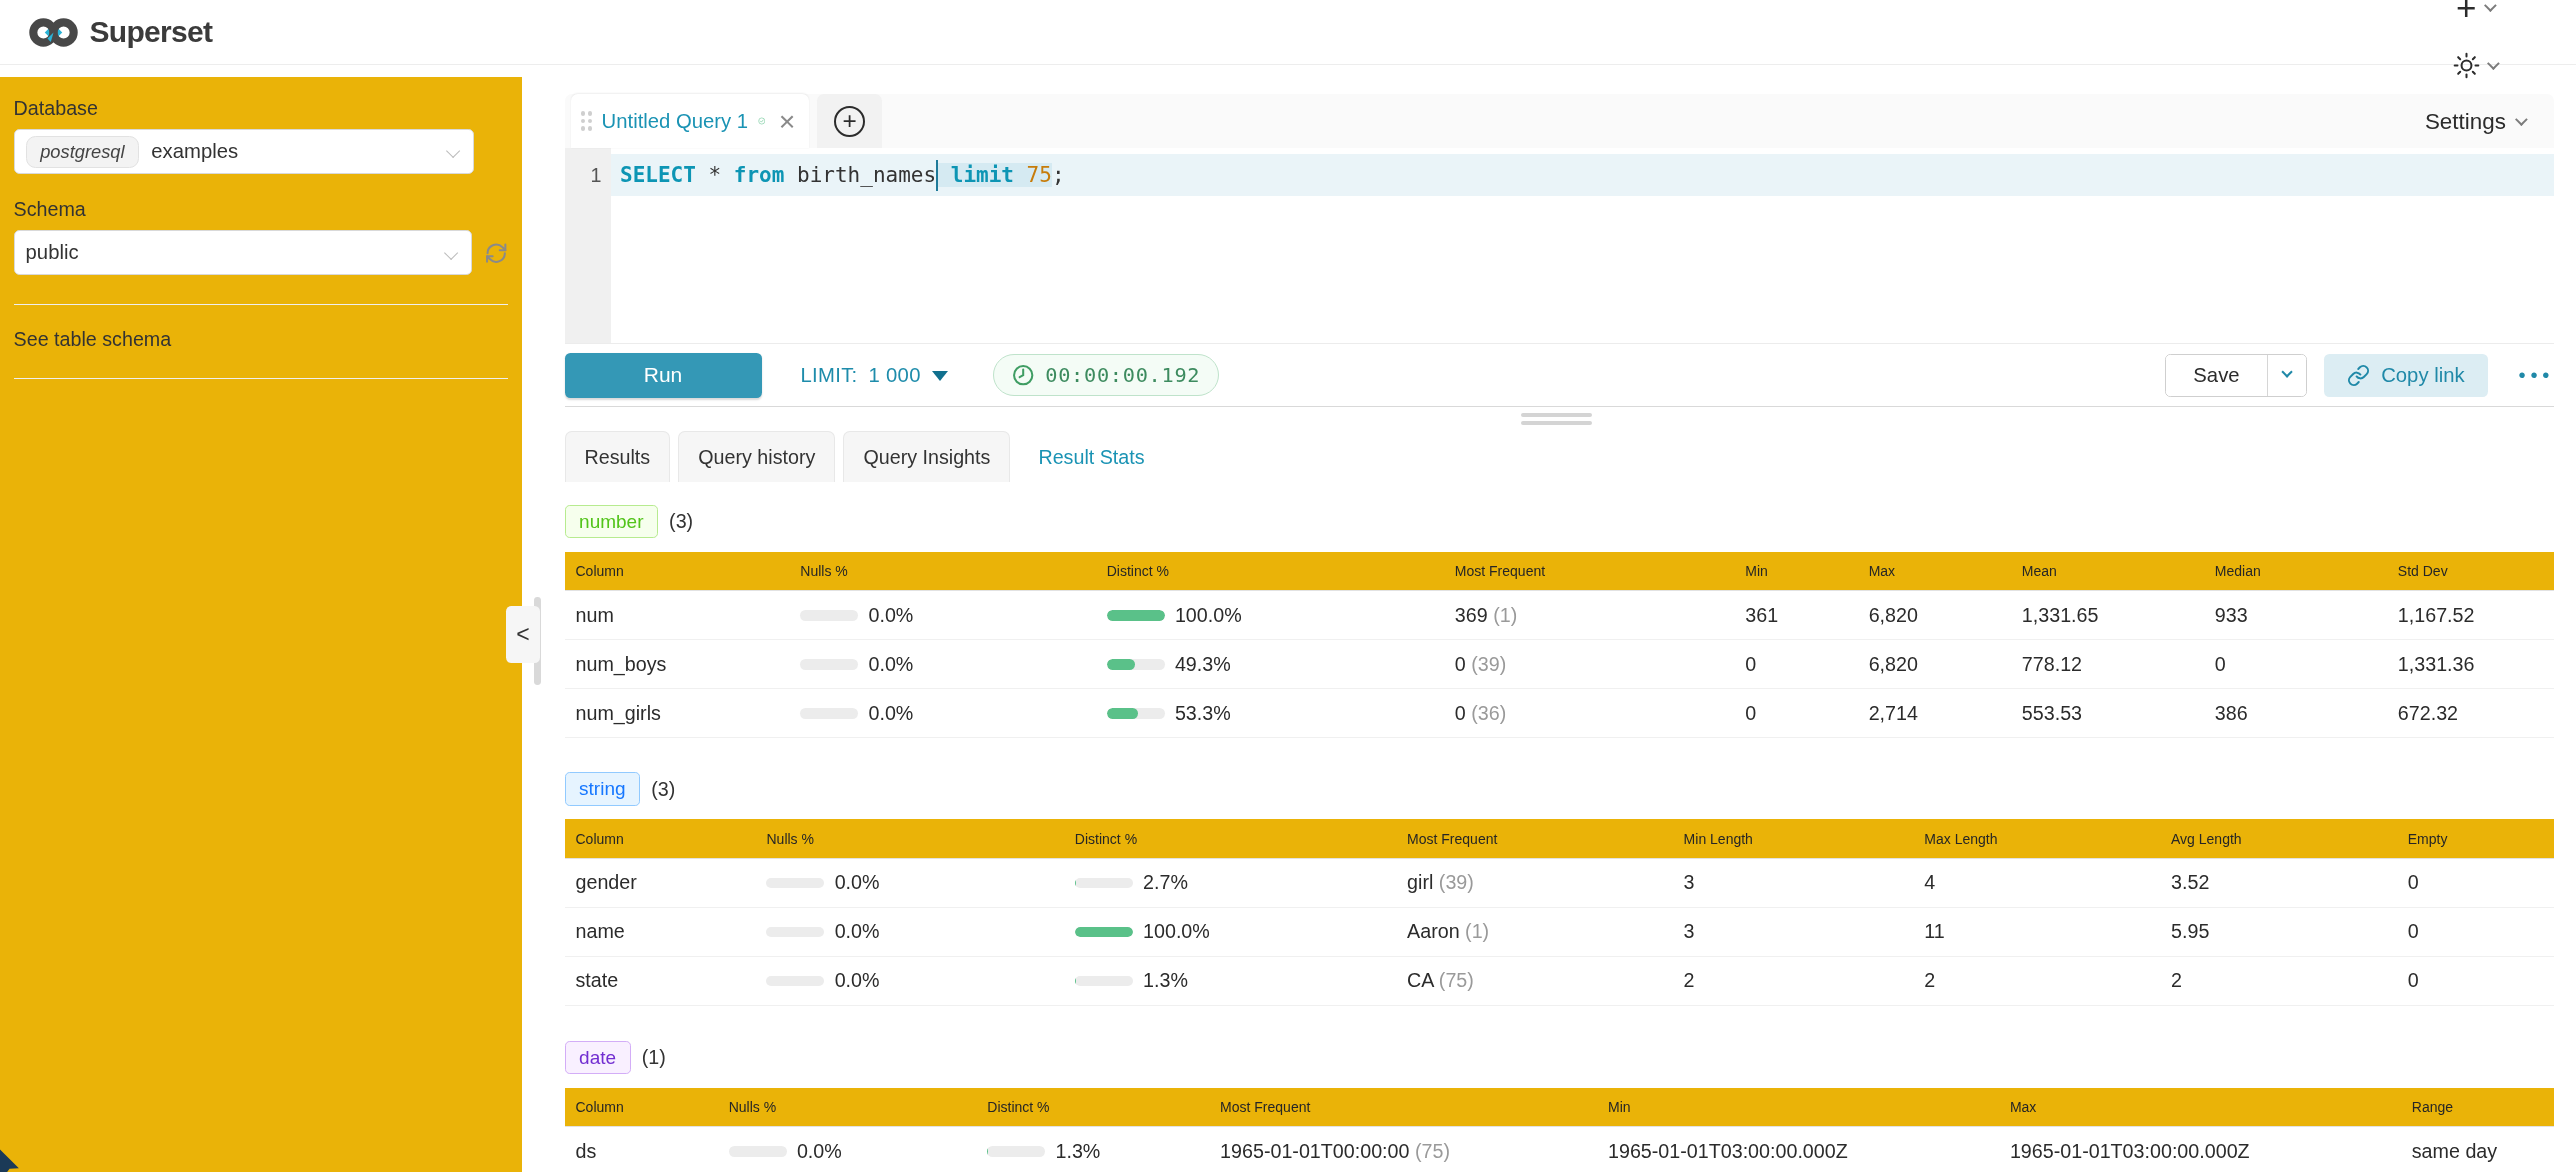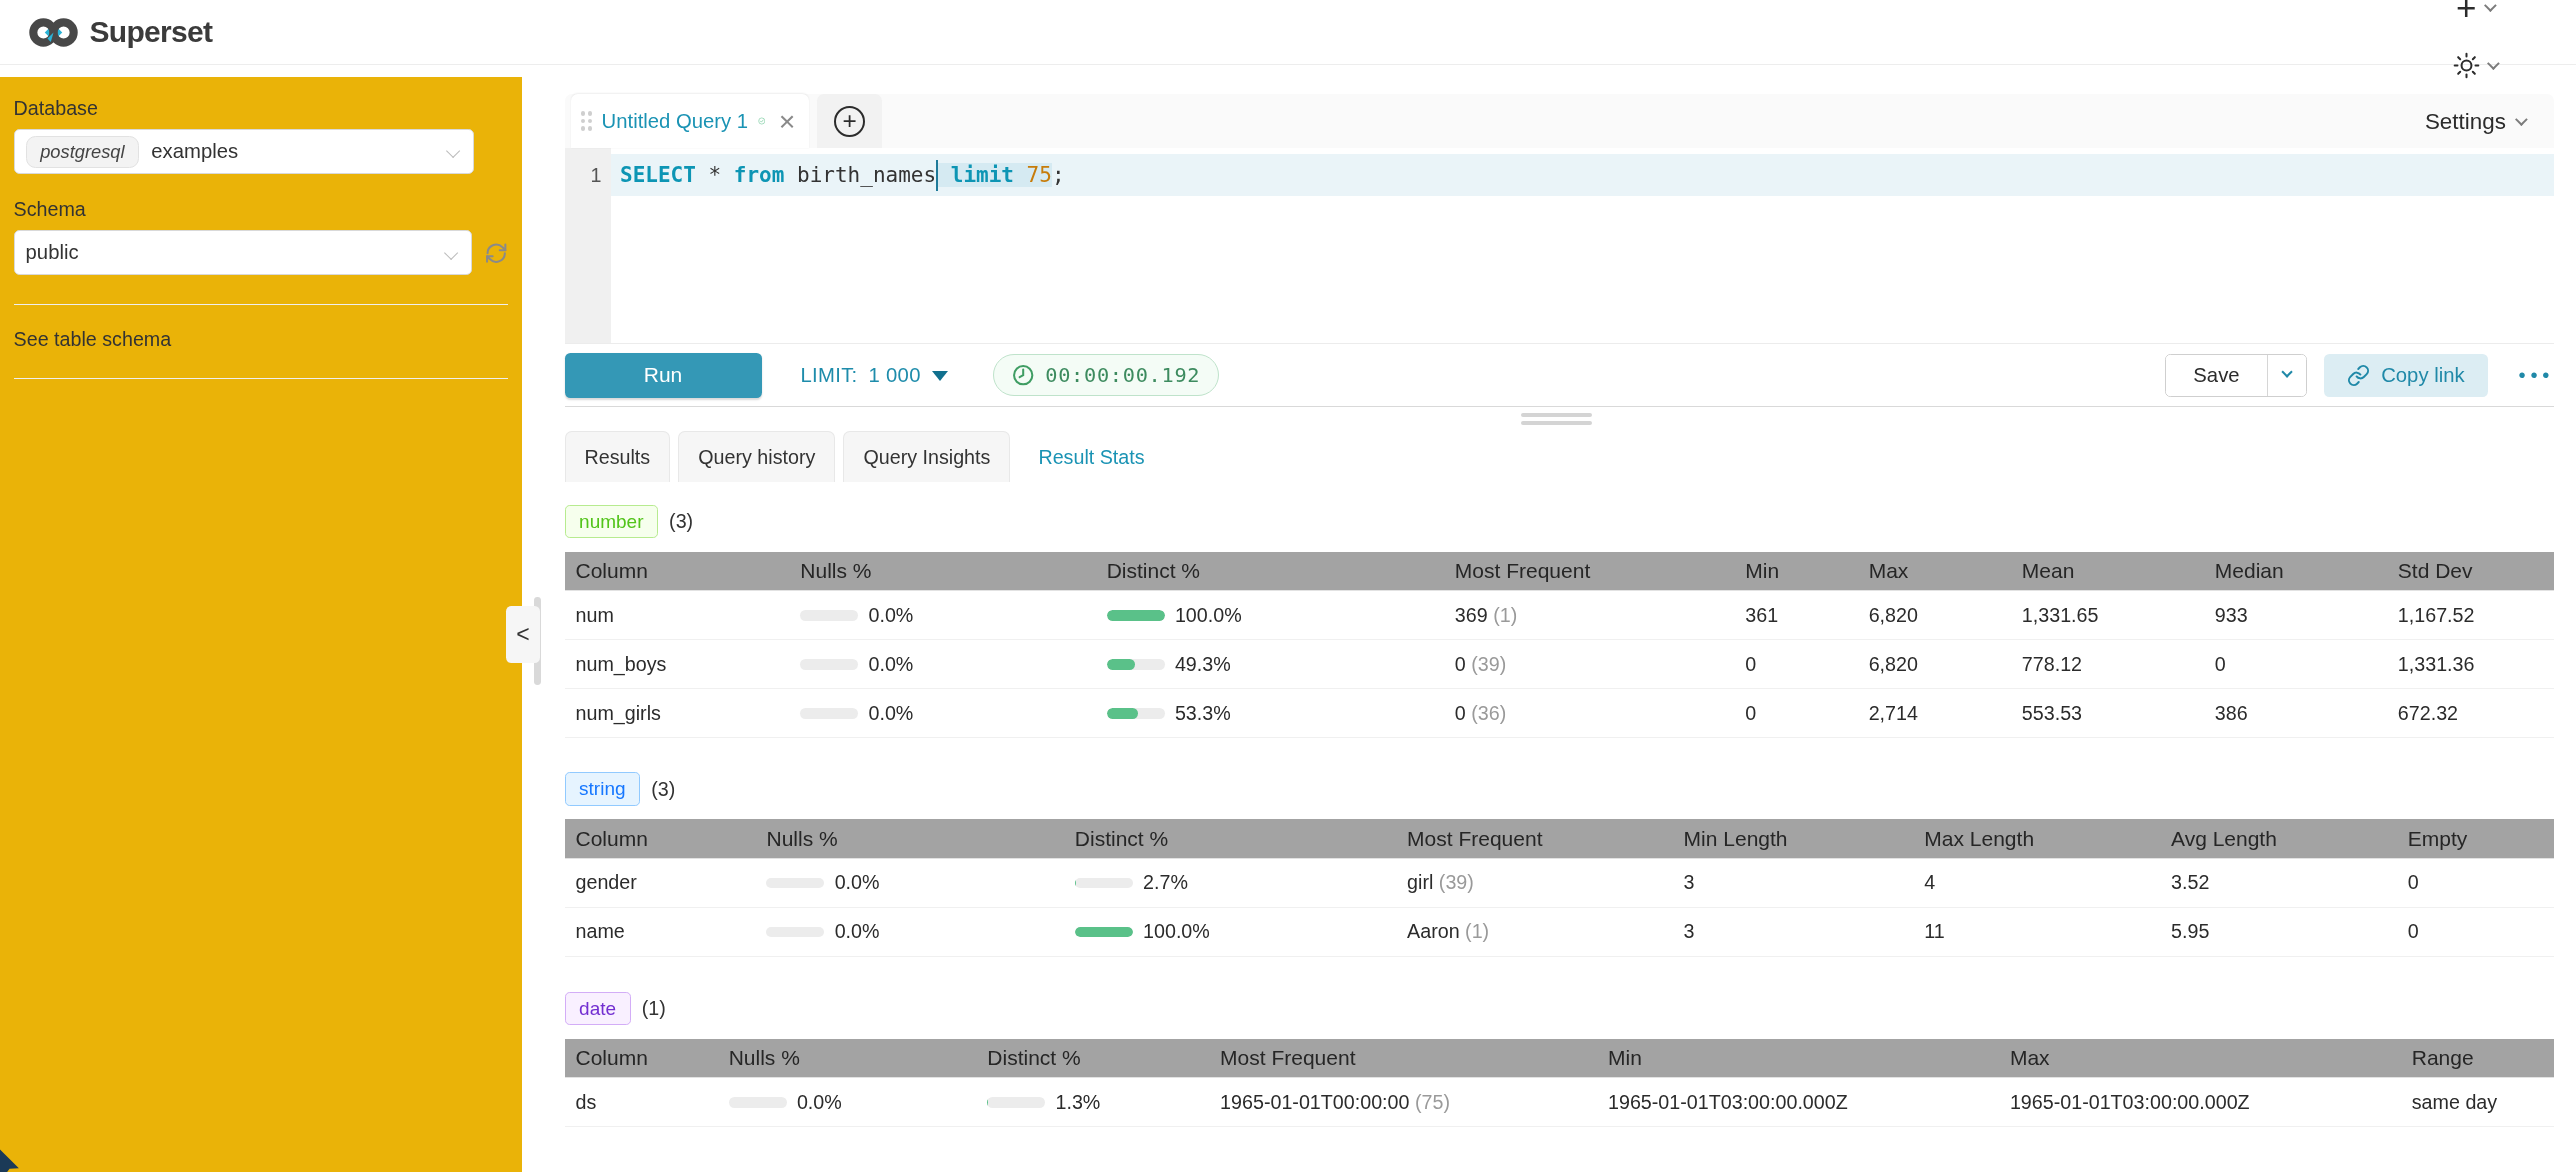--- a/index.html
+++ b/index.html
@@ -123,21 +123,21 @@
   .results { margin:0 22px 0 28.5px; }
   .badge-row { display:flex; align-items:center; gap:11px; }
   .mt34 { margin-top:23px; } .mt50 { margin-top:34px; } .mt52 { margin-top:35px; }
   .type-badge { font-size:19px; padding:4.7px 13.6px; border-radius:4.7px; border:1.4px solid; }
   .b-number { color:#52c41a; border-color:#b7eb8f; background:#f6ffed; }
   .b-string { color:#1677ff; border-color:#91caff; background:#e6f4ff; }
   .b-date   { color:#722ed1; border-color:#d3adf7; background:#f9f0ff; }
   .type-count { font-size:19.7px; color:#333; }
 
   table.stats { width:100%; border-collapse:collapse; table-layout:fixed; margin-top:13.6px; }
-  table.stats th { height:39px; background:#a3a3a3; font-size:21px; font-weight:500; color:#262626;
+  table.stats th { height:39px; background:#eab308; font-size:14px; font-weight:500; color:#262626;
     text-align:left; padding-left:11px; border-bottom:1.4px solid #e2e2e2; cursor:pointer; }
   table.stats td { height:49px; font-size:19.7px; color:#2b2b2b; padding-left:11px;
     border-bottom:0.7px solid #f0f0f0; white-space:nowrap; overflow:hidden; }
   .pct { display:flex; align-items:center; gap:10.2px; }
   .bar { width:58px; height:10.2px; background:#ececec; border-radius:5.4px; overflow:hidden; flex:0 0 58px; }
   .bar-fill { display:block; height:100%; background:#5ac189; border-radius:5.4px; width:0; }
   .muted { color:#9a9a9a; }
 
   .mouse-cursor { position:absolute; left:-2.7px; bottom:-5.4px; z-index:50; }
 </style>
@@ -483,20 +483,44 @@
                   </span>
                   <span>100.0%</span>
                 </div>
               </td>
             <td><span>Aaron</span> <span class="muted">(1)</span></td>
             <td>3</td>
             <td>11</td>
             <td>5.95</td>
             <td>0</td>
           </tr>
+          <tr>
+            <td>state</td>
+            <td>
+                <div class="pct">
+                  <span class="bar">
+                    <span class="bar-fill" style="width: 0%;"></span>
+                  </span>
+                  <span>0.0%</span>
+                </div>
+              </td>
+            <td>
+                <div class="pct">
+                  <span class="bar">
+                    <span class="bar-fill" style="width: 1.3%;"></span>
+                  </span>
+                  <span>1.3%</span>
+                </div>
+              </td>
+            <td><span>CA</span> <span class="muted">(75)</span></td>
+            <td>2</td>
+            <td>2</td>
+            <td>2</td>
+            <td>0</td>
+          </tr>
         </tbody>
       </table>
     </section>
 
     <section>
       <div class="badge-row mt52">
         <span class="type-badge b-date">date</span>
         <span class="type-count">(1)</span>
       </div>
       <table class="stats">

